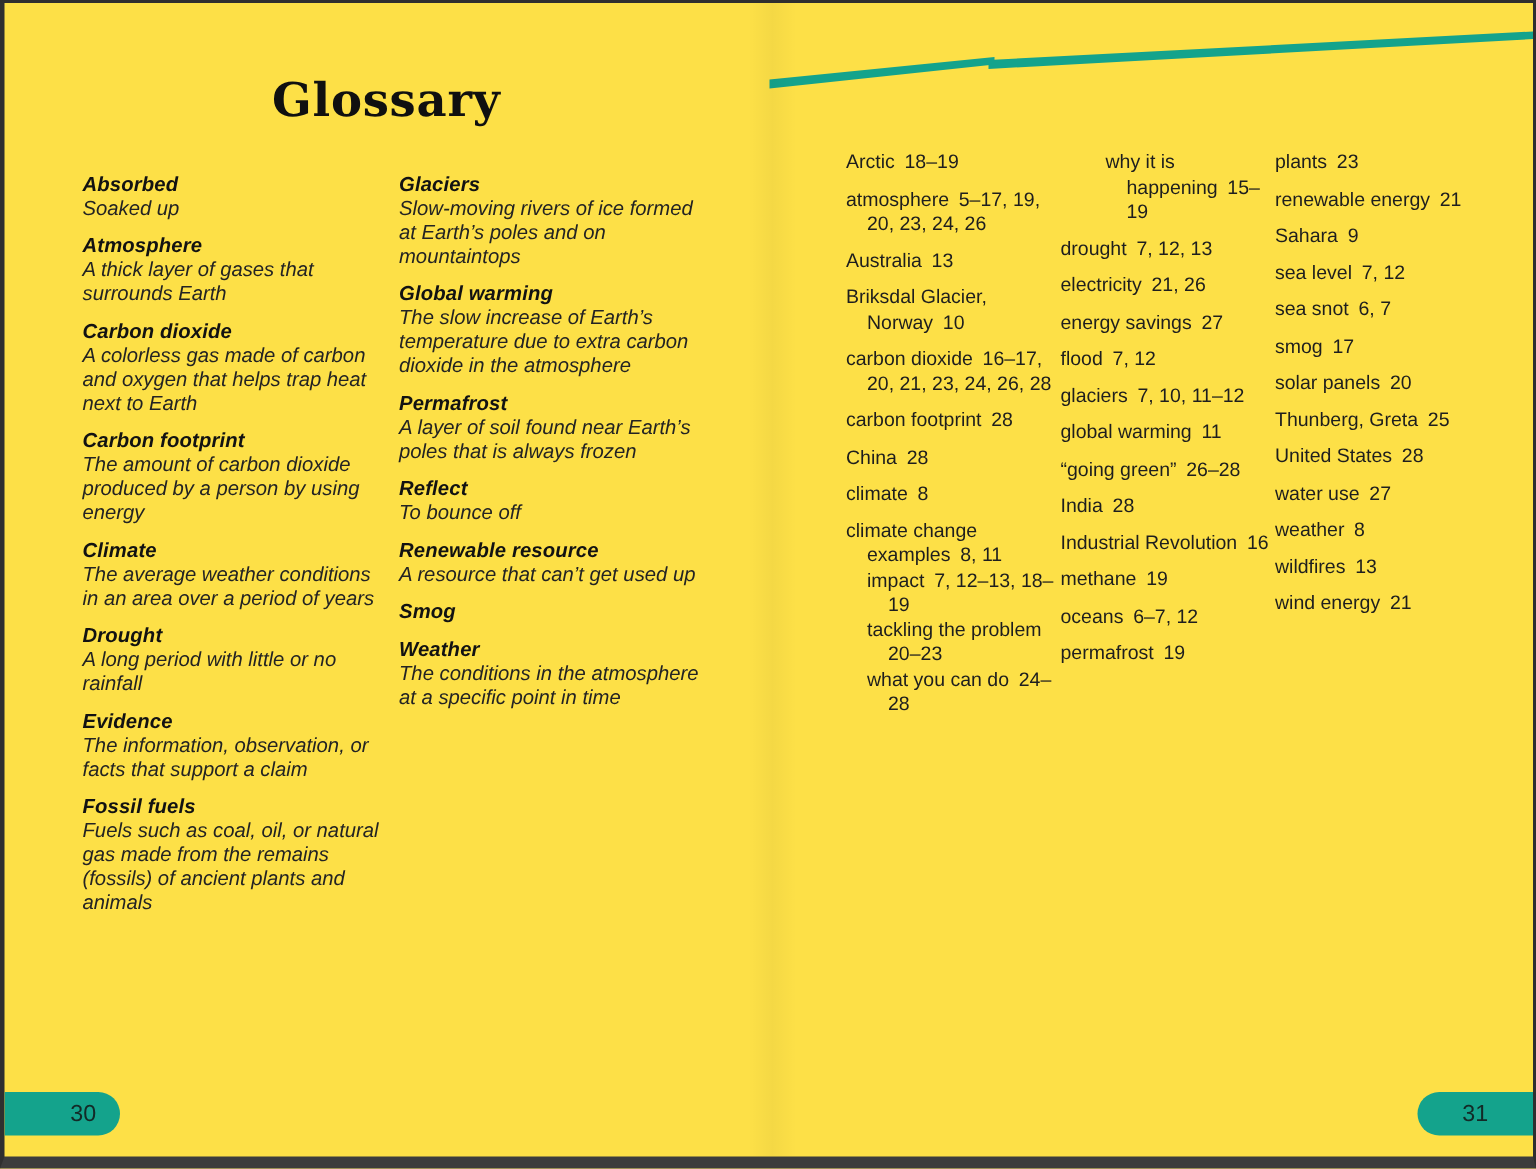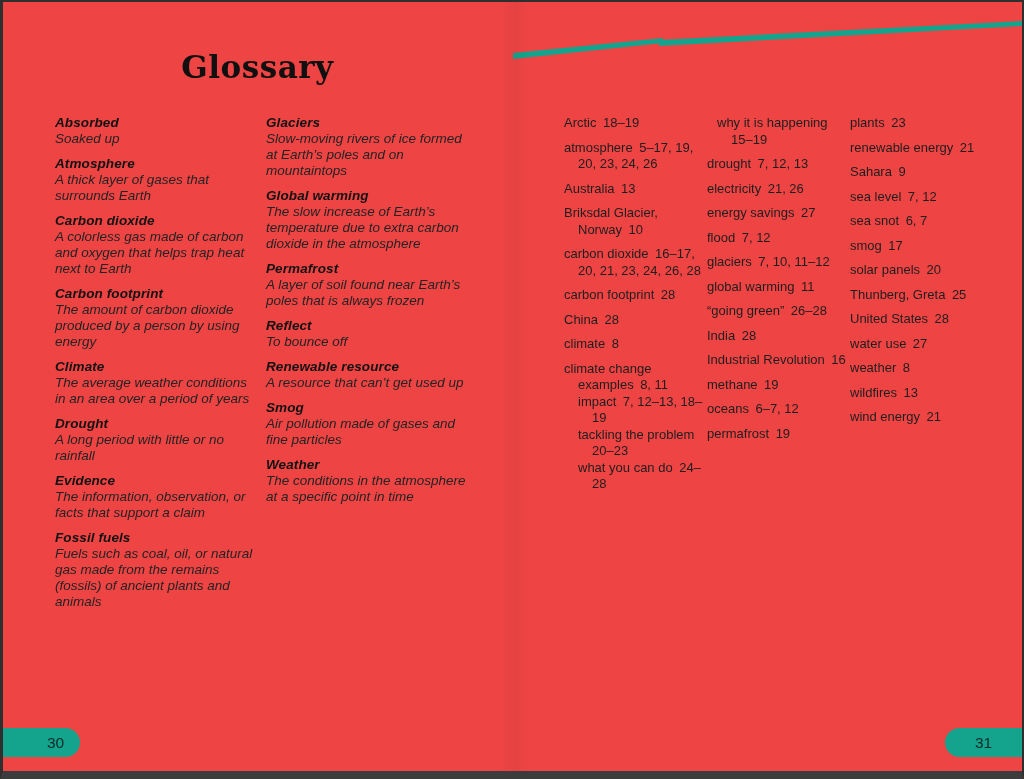--- a/index.html
+++ b/index.html
@@ -1,19 +1,19 @@
 <!DOCTYPE html>
 <html style="--accent: #14a38c;"><head>
 <meta charset="utf-8">
 <style>
   :root { --accent:#14a38c; --ink:#1e1e1e; }
   * { box-sizing: border-box; margin:0; padding:0; }
   body { width:1024px; height:779px; font-family:"Liberation Sans", sans-serif; background:#e9e9e9; }
   .frame {
-    position:relative; width:1024px; height:779px; background:#ef4444; overflow:hidden;
+    position:relative; width:1024px; height:779px; background:#fde047; overflow:hidden;
     border-top:2px solid #2f2f2f; border-left:3px solid #2f2f2f;
     border-right:2px solid #2f2f2f; border-bottom:8px solid #3c3c3c;
   }
   .gutter {
     position:absolute; left:496px; top:0; width:32px; height:100%;
     background:linear-gradient(to right, rgba(0,0,0,0), rgba(0,0,0,0.035), rgba(0,0,0,0)); pointer-events:none;
   }
   .swoosh { position:absolute; left:0; top:0; width:1019px; height:80px; }
   .page { position:absolute; top:0; height:100%; width:509px; }
   .page-left { left:0; }
@@ -23,26 +23,26 @@
     font-family:"DejaVu Serif", serif; font-weight:700; font-size:31px; color:#101010; letter-spacing:0.5px;
   }
   
   .g-col { position:absolute; top:113px; color:var(--ink); }
   .g-col-0 { left:52px; width:198px; }
   .g-col-1 { left:263px; width:200px; }
   .g-entry { margin-bottom:9px;font-style:italic; }
   .g-term { font-weight:700; font-size:13.5px; line-height:16px; color:#121212; letter-spacing:0.1px; }
   .g-def  { font-size:13.5px; line-height:16px; color:#232323; }
   
-  .i-col { position:absolute; top:113px; color:var(--ink); font-size:13px; line-height:16.5px; }
+  .i-col { position:absolute; top:98px; color:var(--ink); font-size:13px; line-height:16.5px; }
   .i-col-0 { left:51px;  width:142px; }
   .i-col-1 { left:194px; width:142px; }
   .i-col-2 { left:337px; width:136px; }
   .i-entry { margin-bottom:8px; }
-  .i-entry.i-indent { margin-left:10px; }
+  .i-entry.i-indent { margin-left:30px; }
   .i-line { padding-left:14px; text-indent:-14px; }
   .i-line.i-sub { margin-left:14px; }
   
   .badge {
     position:absolute; bottom:14px; width:77px; height:29px; background:var(--accent);
     display:flex; align-items:center; justify-content:center;
     font-size:15.5px; font-weight:500; color:#132a27;
   }
   .badge-left  { left:0;  border-radius:0 15px 15px 0;padding-left:28px; }
   .badge-right { right:0; border-radius:15px 0 0 15px; }
@@ -111,21 +111,20 @@
         <div class="g-entry">
           <div class="g-term">Reflect</div>
           <div class="g-def">To bounce off</div>
         </div>
         <div class="g-entry">
           <div class="g-term">Renewable resource</div>
           <div class="g-def">A resource that can’t get used up</div>
         </div>
         <div class="g-entry">
           <div class="g-term">Smog</div>
-          <div class="g-def">Air pollution made of gases and fine particles</div>
         </div>
         <div class="g-entry">
           <div class="g-term">Weather</div>
           <div class="g-def">The conditions in the atmosphere at a specific point in time</div>
         </div>
       </div>
     <div class="badge badge-left">
       <span>30</span>
     </div>
   </div>

